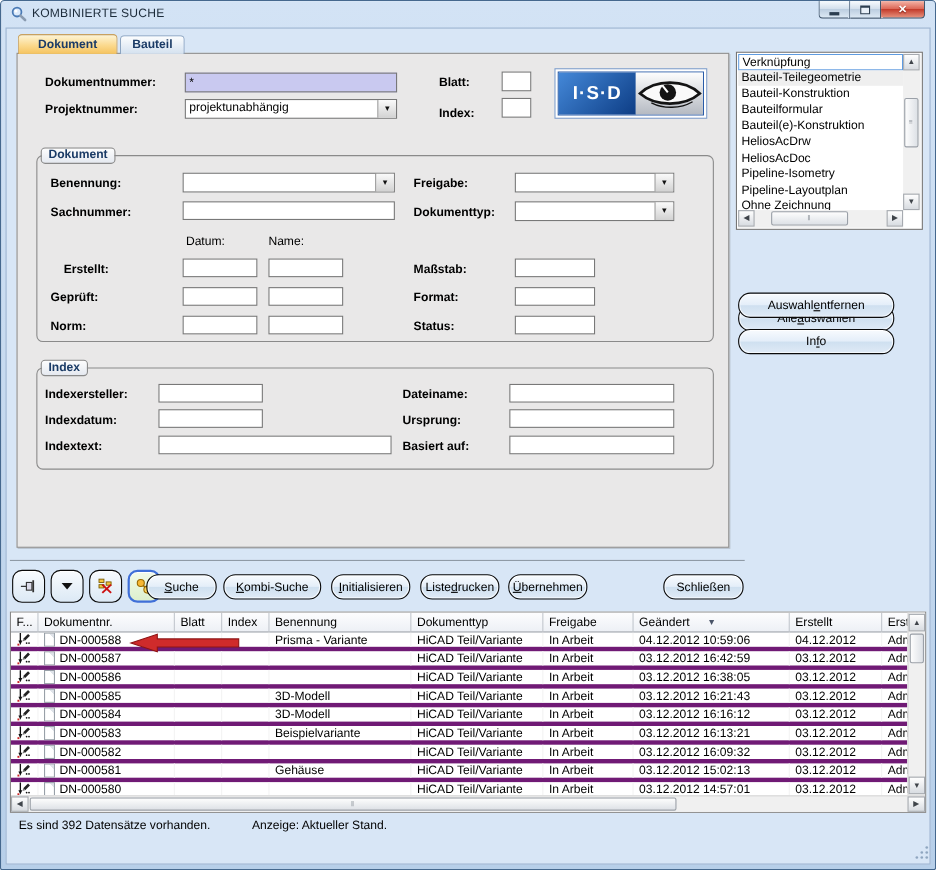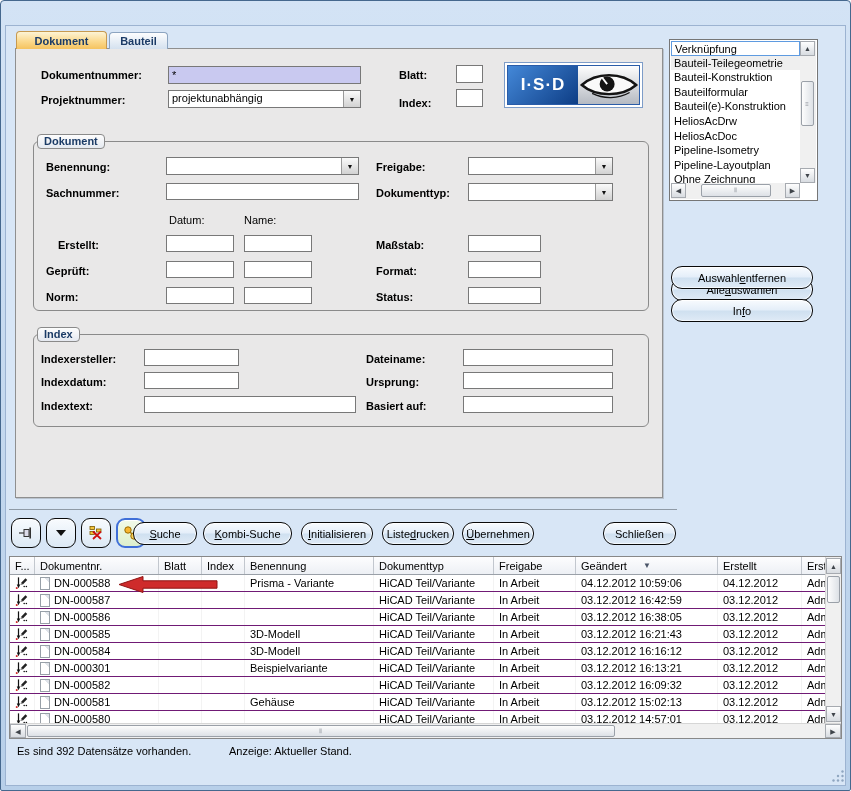--- a/index.html
+++ b/index.html
@@ -47,21 +47,21 @@
 
   
   .logo{position:absolute;left:503px;top:61px;width:139px;height:46px;border:1px solid #7d9cc8;background:#fff;
     padding:2px;display:flex;z-index:4;}
   .logo-inner{flex:1;display:flex;border:1px solid #2a5ca8;}
   .logo-blue{flex:1.15;background:linear-gradient(135deg,#4488d8,#0d3d85);display:flex;align-items:center;justify-content:center;
     color:#fff;font-weight:bold;font-size:17px;letter-spacing:1px;}
   .logo-eye{flex:1;background:linear-gradient(#fdfdfd,#b5bac2);display:flex;align-items:center;justify-content:center;}
 
   
-  .linkbox{position:absolute;left:668px;top:38px;width:149px;height:162px;background:#fff;border:1px solid #767676;z-index:4;}
+  .linkbox{position:absolute;left:668px;top:46px;width:170px;height:162px;background:#fff;border:1px solid #767676;z-index:4;}
   .link-items{position:absolute;left:1px;top:1px;right:17px;bottom:17px;overflow:hidden;}
   .li{height:14.6px;line-height:14.5px;padding-left:3px;white-space:nowrap;overflow:hidden;}
   .li.sel{border:1px solid #5f9be0;}
   .li.hov{background:#efefef;}
   .sbv{position:absolute;top:1px;right:1px;bottom:17px;width:16px;background:#f0f0f0;}
   .sbh{position:absolute;left:1px;right:17px;bottom:1px;height:16px;background:#f0f0f0;}
   .sb-btn{position:absolute;background:linear-gradient(#fefefe,#d8dce1);border:1px solid #a6aab0;
     display:flex;align-items:center;justify-content:center;font-size:7px;color:#3f444a;line-height:1;}
   .sb-thumb{position:absolute;background:linear-gradient(90deg,#fdfdfd,#dde1e6);border:1px solid #9aa0a8;border-radius:2px;
     display:flex;align-items:center;justify-content:center;font-size:6px;color:#8b9199;letter-spacing:1px;}
@@ -79,39 +79,60 @@
   .sep{position:absolute;left:8px;top:508px;width:668px;height:1px;background:#8f9aa6;z-index:3;}
 
   
   .grid{position:absolute;left:8px;top:555px;width:833px;height:183px;background:#fff;border:1px solid #888;z-index:4;}
   .ghead{position:absolute;left:0;top:0;right:0;height:18px;display:flex;overflow:hidden;
     background:linear-gradient(#fdfdfe,#edf0f5);border-bottom:1px solid #9aa0a8;}
   .th{flex:none;height:100%;display:flex;align-items:center;padding:0 5px;border-right:1px solid #c2c7ce;
     white-space:nowrap;overflow:hidden;}
   .th .sort{margin-left:16px;font-size:8px;color:#4a5568;}
   .gbody{position:absolute;left:0;top:18px;right:16px;bottom:15px;overflow:hidden;}
-  .tr{display:flex;height:17px;border-bottom:1px solid #701a75;}
+  .tr{display:flex;height:17px;border-bottom:4px solid #701a75;}
   .td{flex:none;height:100%;display:flex;align-items:center;padding:0 5px;border-right:1px solid #f3f3f3;
     white-space:nowrap;overflow:hidden;}
   .doc{width:10px;height:13px;border:1px solid #98a0a8;background:linear-gradient(225deg,#dfe3e9 3px,#fff 3px);
     margin-right:4px;flex:none;}
   .gvs{position:absolute;right:0;top:0;width:16px;bottom:15px;background:#f0f0f0;border-left:1px solid #d6d6d6;}
   .ghs{position:absolute;left:0;right:0;bottom:0;height:15px;background:#f0f0f0;border-top:1px solid #d6d6d6;}
 
   .statusbar-text{position:absolute;z-index:4;white-space:nowrap;}
   .arrow-anno{position:absolute;left:116px;top:574px;z-index:10;}
   .grip{position:absolute;right:5px;bottom:5px;z-index:6;}
   u{text-decoration:underline;}
 </style>
 </head>
 <body>
 
 <div class="window">
   <div class="client"></div>
 
+  <div class="titlebar">
+    <span class="title-icon">
+      <svg width="16" height="16" viewBox="0 0 16 16">
+          <circle cx="6.5" cy="6" r="4" fill="#dceafb" stroke="#4a7ab5" stroke-width="1.6"></circle>
+          <circle cx="5.5" cy="5" r="1.4" fill="#ffffff"></circle>
+          <line x1="9.6" y1="9.2" x2="13.8" y2="13.2" stroke="#8a9bb0" stroke-width="2.4" stroke-linecap="round"></line>
+        </svg>
+    </span>
+    <span class="title-text">KOMBINIERTE SUCHE</span>
+    <div class="winbtns">
+      <div class="winbtn min">
+          <span class="glyph-min"></span>
+        </div>
+      <div class="winbtn max">
+          <span class="glyph-max"></span>
+        </div>
+      <div class="winbtn close">
+          <span class="glyph-close">✕</span>
+        </div>
+    </div>
+  </div>
 
   <div class="tab active">
       <span>Dokument</span>
     </div>
   <div class="tab inactive">
       <span>Bauteil</span>
     </div>
   <div class="page"></div>
 
   <div class="lbl" style="left:40px;top:68px;">Dokumentnummer:</div>
@@ -431,21 +452,21 @@
               <path d="M2 9 L6 9 L4 13.5 Z" fill="#111"></path>
               <path d="M7 7 L12 2 L14 4 L9 9 Z" fill="#222"></path>
               <path d="M7 7 L9 9 L6.2 9.8 Z" fill="#777"></path>
               <circle cx="10.5" cy="11.5" r="0.9" fill="#111"></circle>
               <circle cx="13" cy="11.5" r="0.9" fill="#111"></circle>
               <rect x="1" y="12.2" width="2" height="2" fill="#cc2222"></rect>
             </svg>
           </div>
           <div class="td" style="width: 124px;">
             <span class="doc"></span>
-            <span>DN-000301</span>
+            <span>DN-000583</span>
           </div>
           <div class="td" style="width: 43px;"></div>
           <div class="td" style="width: 43px;"></div>
           <div class="td" style="width: 129px;">Beispielvariante</div>
           <div class="td" style="width: 120px;">HiCAD Teil/Variante</div>
           <div class="td" style="width: 82px;">In Arbeit</div>
           <div class="td" style="width: 142px;">03.12.2012 16:13:21</div>
           <div class="td" style="width: 84px;">03.12.2012</div>
           <div class="td" style="width: 50px;">Admi</div>
         </div>

